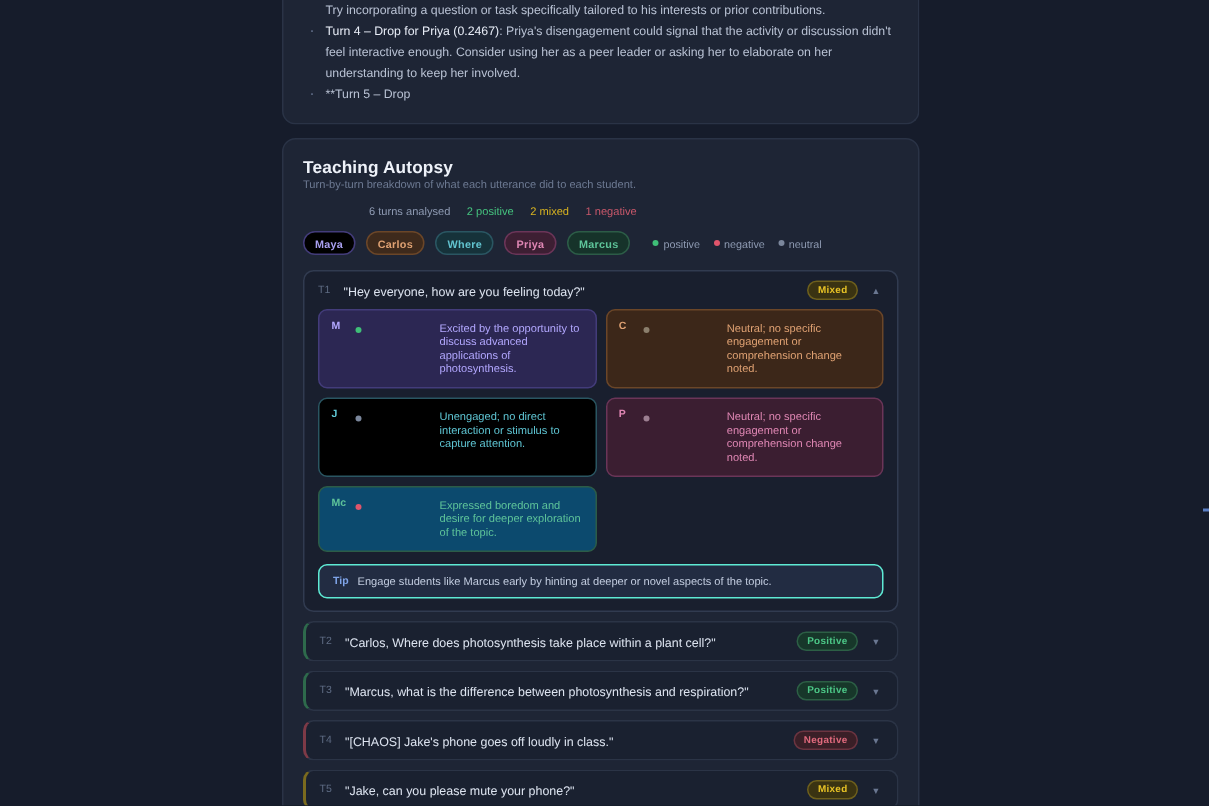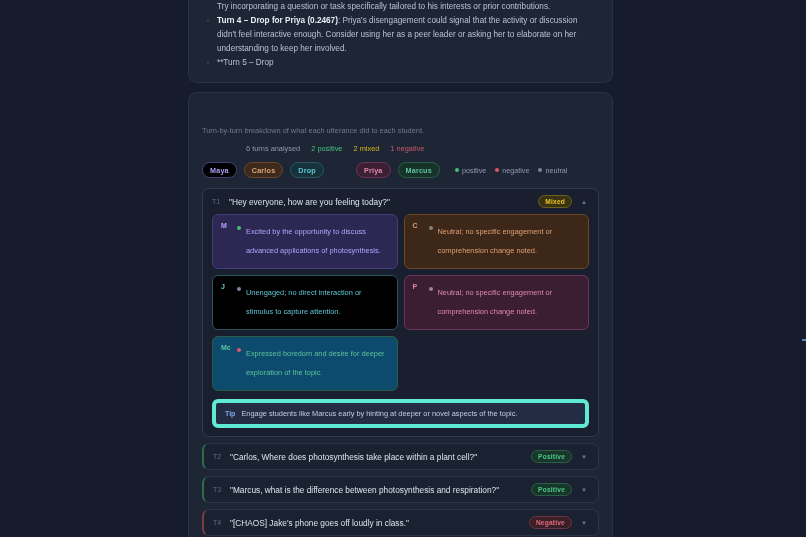--- a/index.html
+++ b/index.html
@@ -42,34 +42,34 @@
     color: #b9c2d4;
     padding-left: 14px;
     position: relative;
   }
   .rec-line.first { padding-left: 14px; }
   .rec-bullet::before {
     content: "\00B7";
     position: absolute; left: 3px; top: -1px;
     color: #5a6781; font-size: 12px;
   }
-  .rec-line b { color: #e8edf7; font-weight: bold; }
+  .rec-line b { color: #e8edf7; font-weight: normal; }
 
   
   .autopsy { padding: 13px 13px 12px 13px; }
   .panel-title {
     font-size: 11.5px;
     font-weight: bold;
     color: #eef2f9;
     letter-spacing: .1px;
   }
   .panel-sub {
     font-size: 7.4px;
     color: #6d7a93;
-    margin-top: 20px;
+    margin-top: 0;
   }
   .stats {
     margin-top: 9px;
     font-size: 7.4px;
     display: flex;
     gap: 11px;
     align-items: center;
   }
   .stat-total { color: #8e9ab2; padding-left: 44px; }
   .stat-pos { color: #45c27e; }
@@ -174,28 +174,29 @@
     min-height: 32px;
   }
   .rinit {
     font-size: 7px;
     font-weight: bold;
     min-width: 11px;
   }
   .rdot { width: 4px; height: 4px; border-radius: 50%; margin-top: 4px; flex: none; }
   .rtext {
     font-size: 7.4px;
-    line-height: 19px;
+    line-height: 9px;
     flex: 1;
+    margin-left: 47px;
   }
 
   .tip {
     margin: 0 9px 8px 9px;
     background: #222c42;
-    border: 4px solid #5eead4;
+    border: 1px solid #5eead4;
     border-radius: 6px;
     padding: 6px 9px;
     display: flex;
     gap: 6px;
     align-items: center;
   }
   .tip-label { font-size: 7px; font-weight: bold; color: #7fa4e8; }
   .tip-text { font-size: 7.4px; color: #c3cde0; }
 
   .cursor-mark {
@@ -213,35 +214,36 @@
 
     <div class="panel top-panel">
       <div id="rec-lines">
           <div class="rec-line first">Try incorporating a question or task specifically tailored to his interests or prior contributions.</div>
           <div class="rec-line rec-bullet"><b>Turn 4 – Drop for Priya (0.2467)</b>: Priya's disengagement could signal that the activity or discussion didn't feel interactive enough. Consider using her as a peer leader or asking her to elaborate on her understanding to keep her involved.</div>
           <div class="rec-line rec-bullet">**Turn 5 – Drop</div>
         </div>
     </div>
 
     <div class="panel autopsy">
+      <div class="panel-title">Teaching Autopsy</div>
       <div class="panel-sub">Turn-by-turn breakdown of what each utterance did to each student.</div>
 
       <div class="stats">
         <span class="stat-total">6 turns analysed</span>
         <span class="stat-pos">2 positive</span>
         <span class="stat-mix">2 mixed</span>
         <span class="stat-neg">1 negative</span>
       </div>
 
       <div class="chips-row">
         <div id="student-chips" style="display:flex;gap:7px;">
             <span class="chip" style="color: rgb(169, 160, 240); background: #000000; border: 1px solid rgb(67, 60, 122);">Maya</span>
             <span class="chip" style="color: rgb(224, 162, 115); background: rgb(62, 42, 28); border: 1px solid rgb(107, 70, 40);">Carlos</span>
-            <span class="chip" style="color: rgb(98, 195, 207); background: rgb(22, 50, 58); border: 1px solid rgb(42, 86, 98);">Drop</span>
-            <span class="chip" style="color: rgb(224, 135, 180); background: rgb(61, 31, 51); border: 1px solid rgb(107, 53, 88); margin-left: 25px;">Priya</span>
+            <span class="chip" style="color: rgb(98, 195, 207); background: rgb(22, 50, 58); border: 1px solid rgb(42, 86, 98);">Where</span>
+            <span class="chip" style="color: rgb(224, 135, 180); background: rgb(61, 31, 51); border: 1px solid rgb(107, 53, 88);">Priya</span>
             <span class="chip" style="color: rgb(94, 196, 154); background: rgb(22, 51, 42); border: 1px solid rgb(44, 92, 71);">Marcus</span>
           </div>
         <div class="legend" id="legend">
             <span class="leg">
               <i class="dot" style="background: rgb(63, 191, 120);"></i>
               <span>positive</span>
             </span>
             <span class="leg">
               <i class="dot" style="background: rgb(224, 85, 107);"></i>
               <span>negative</span>

